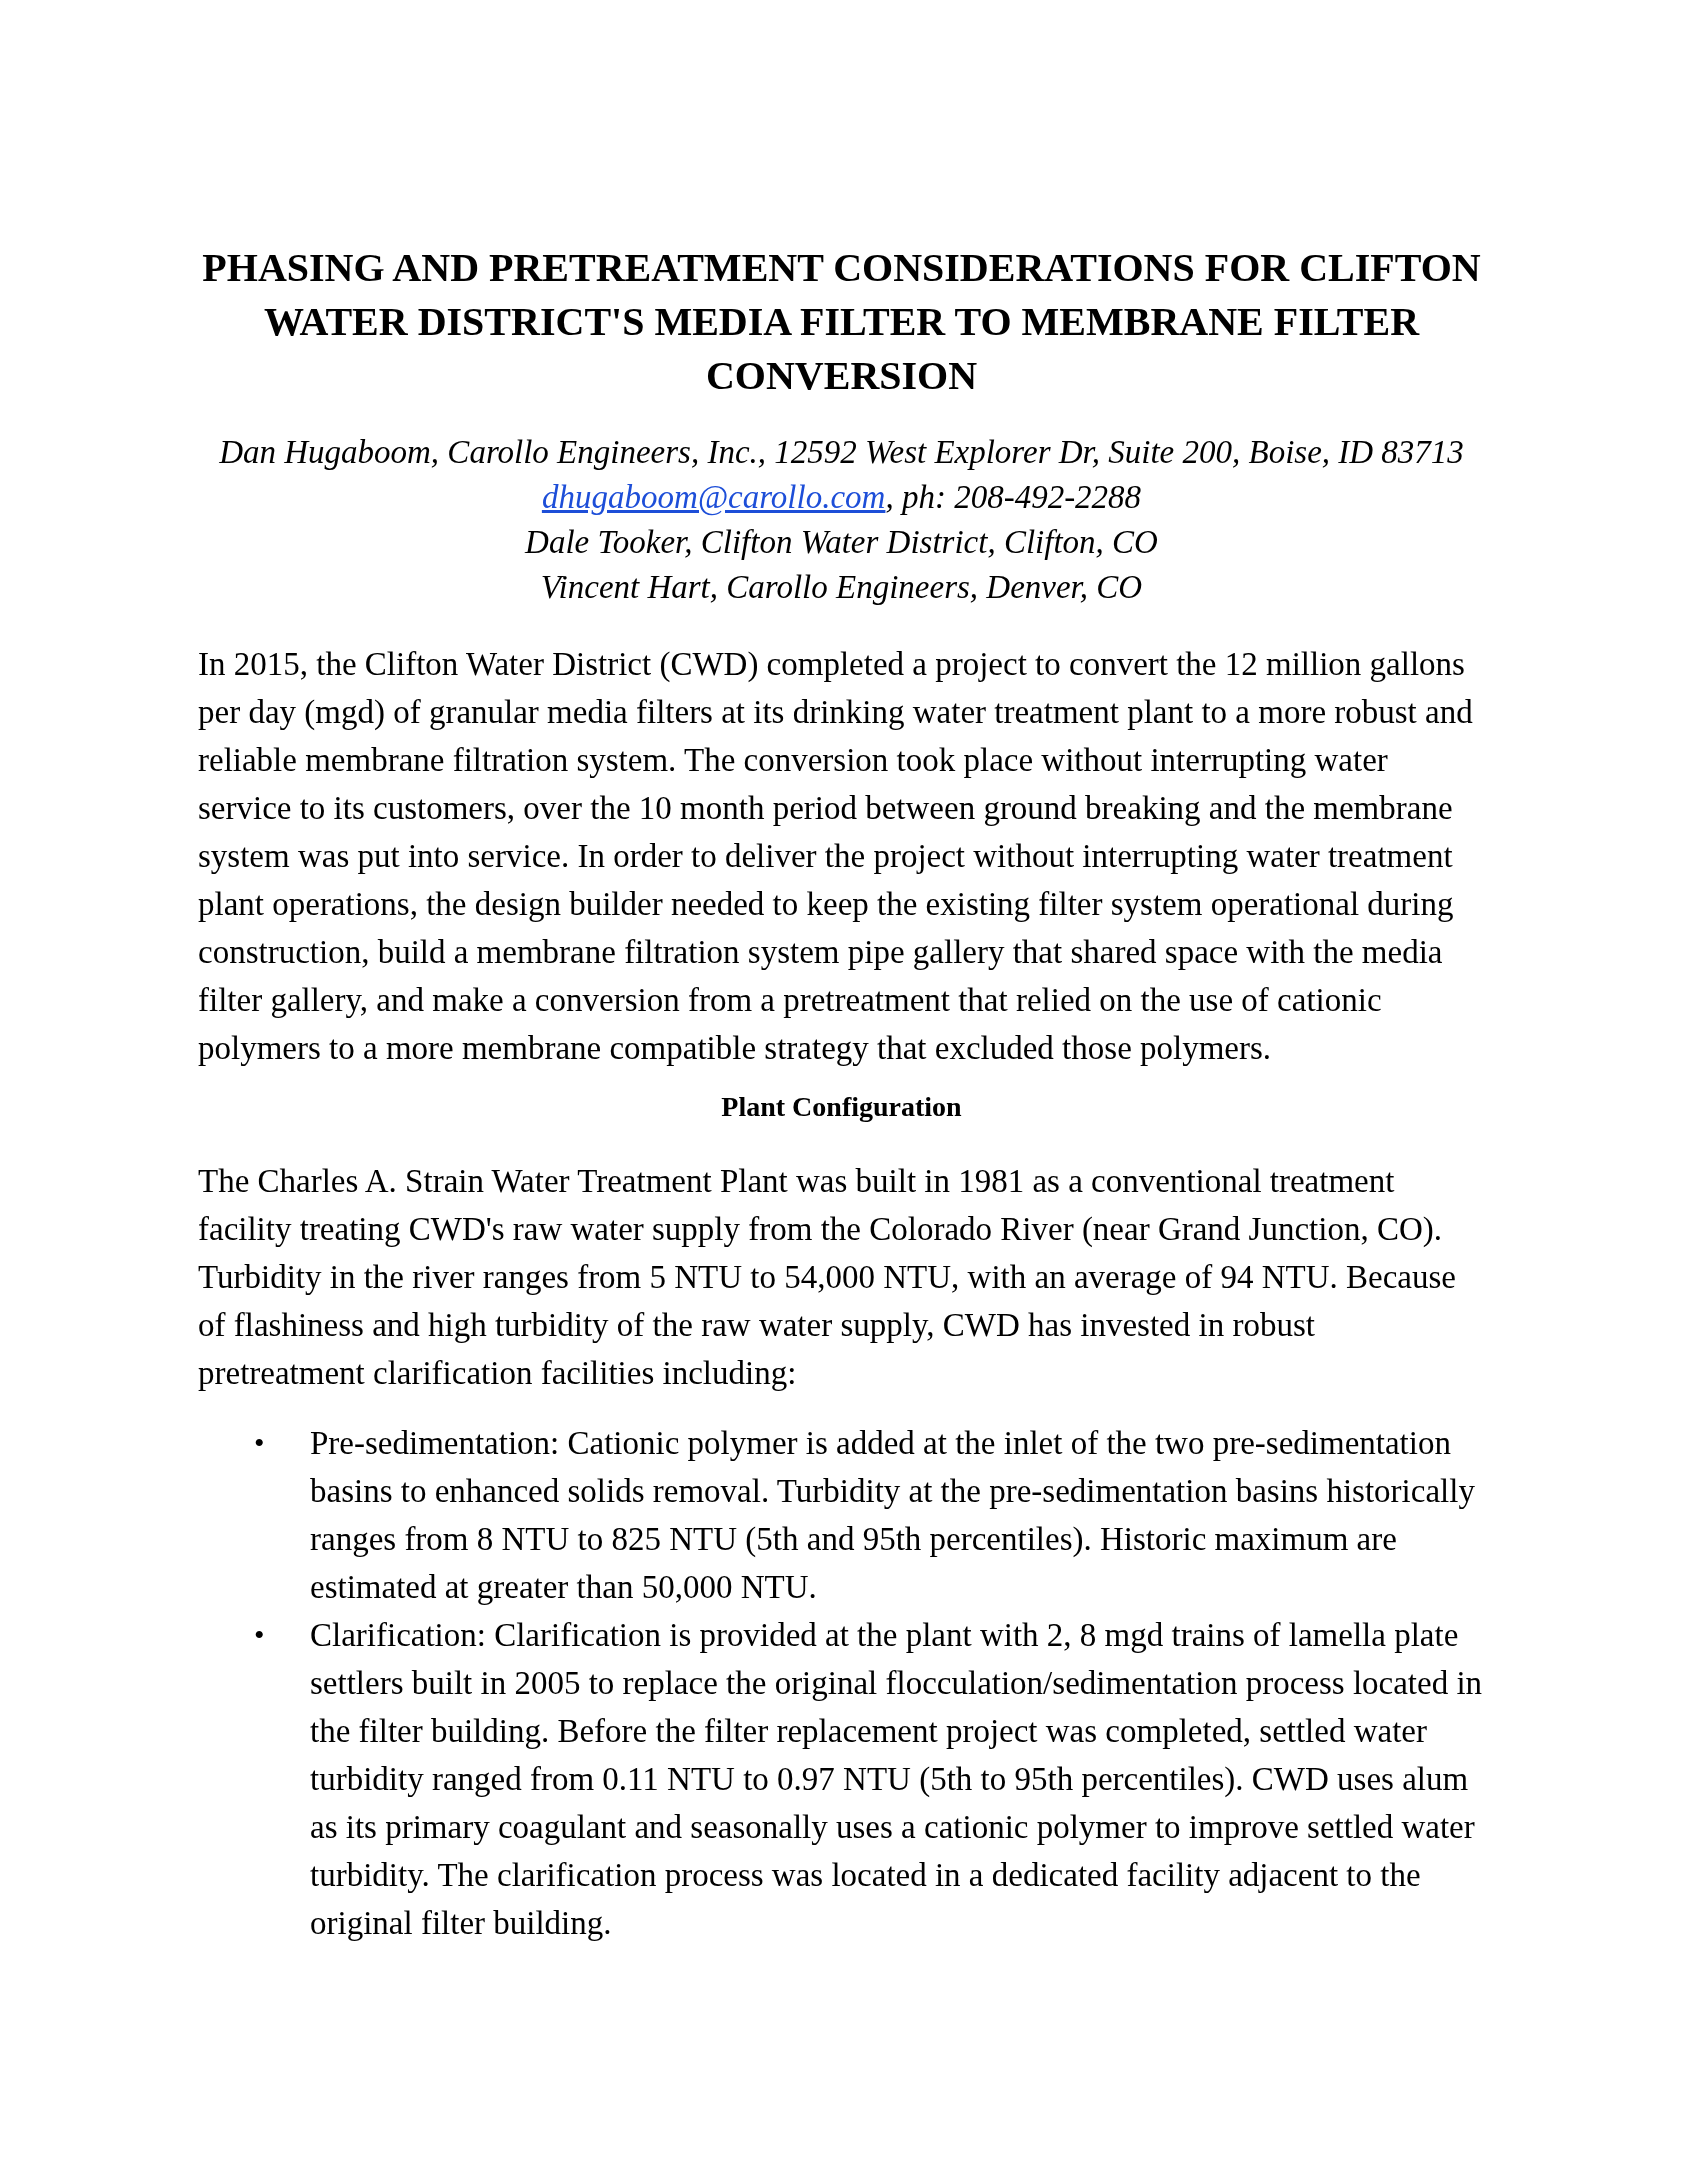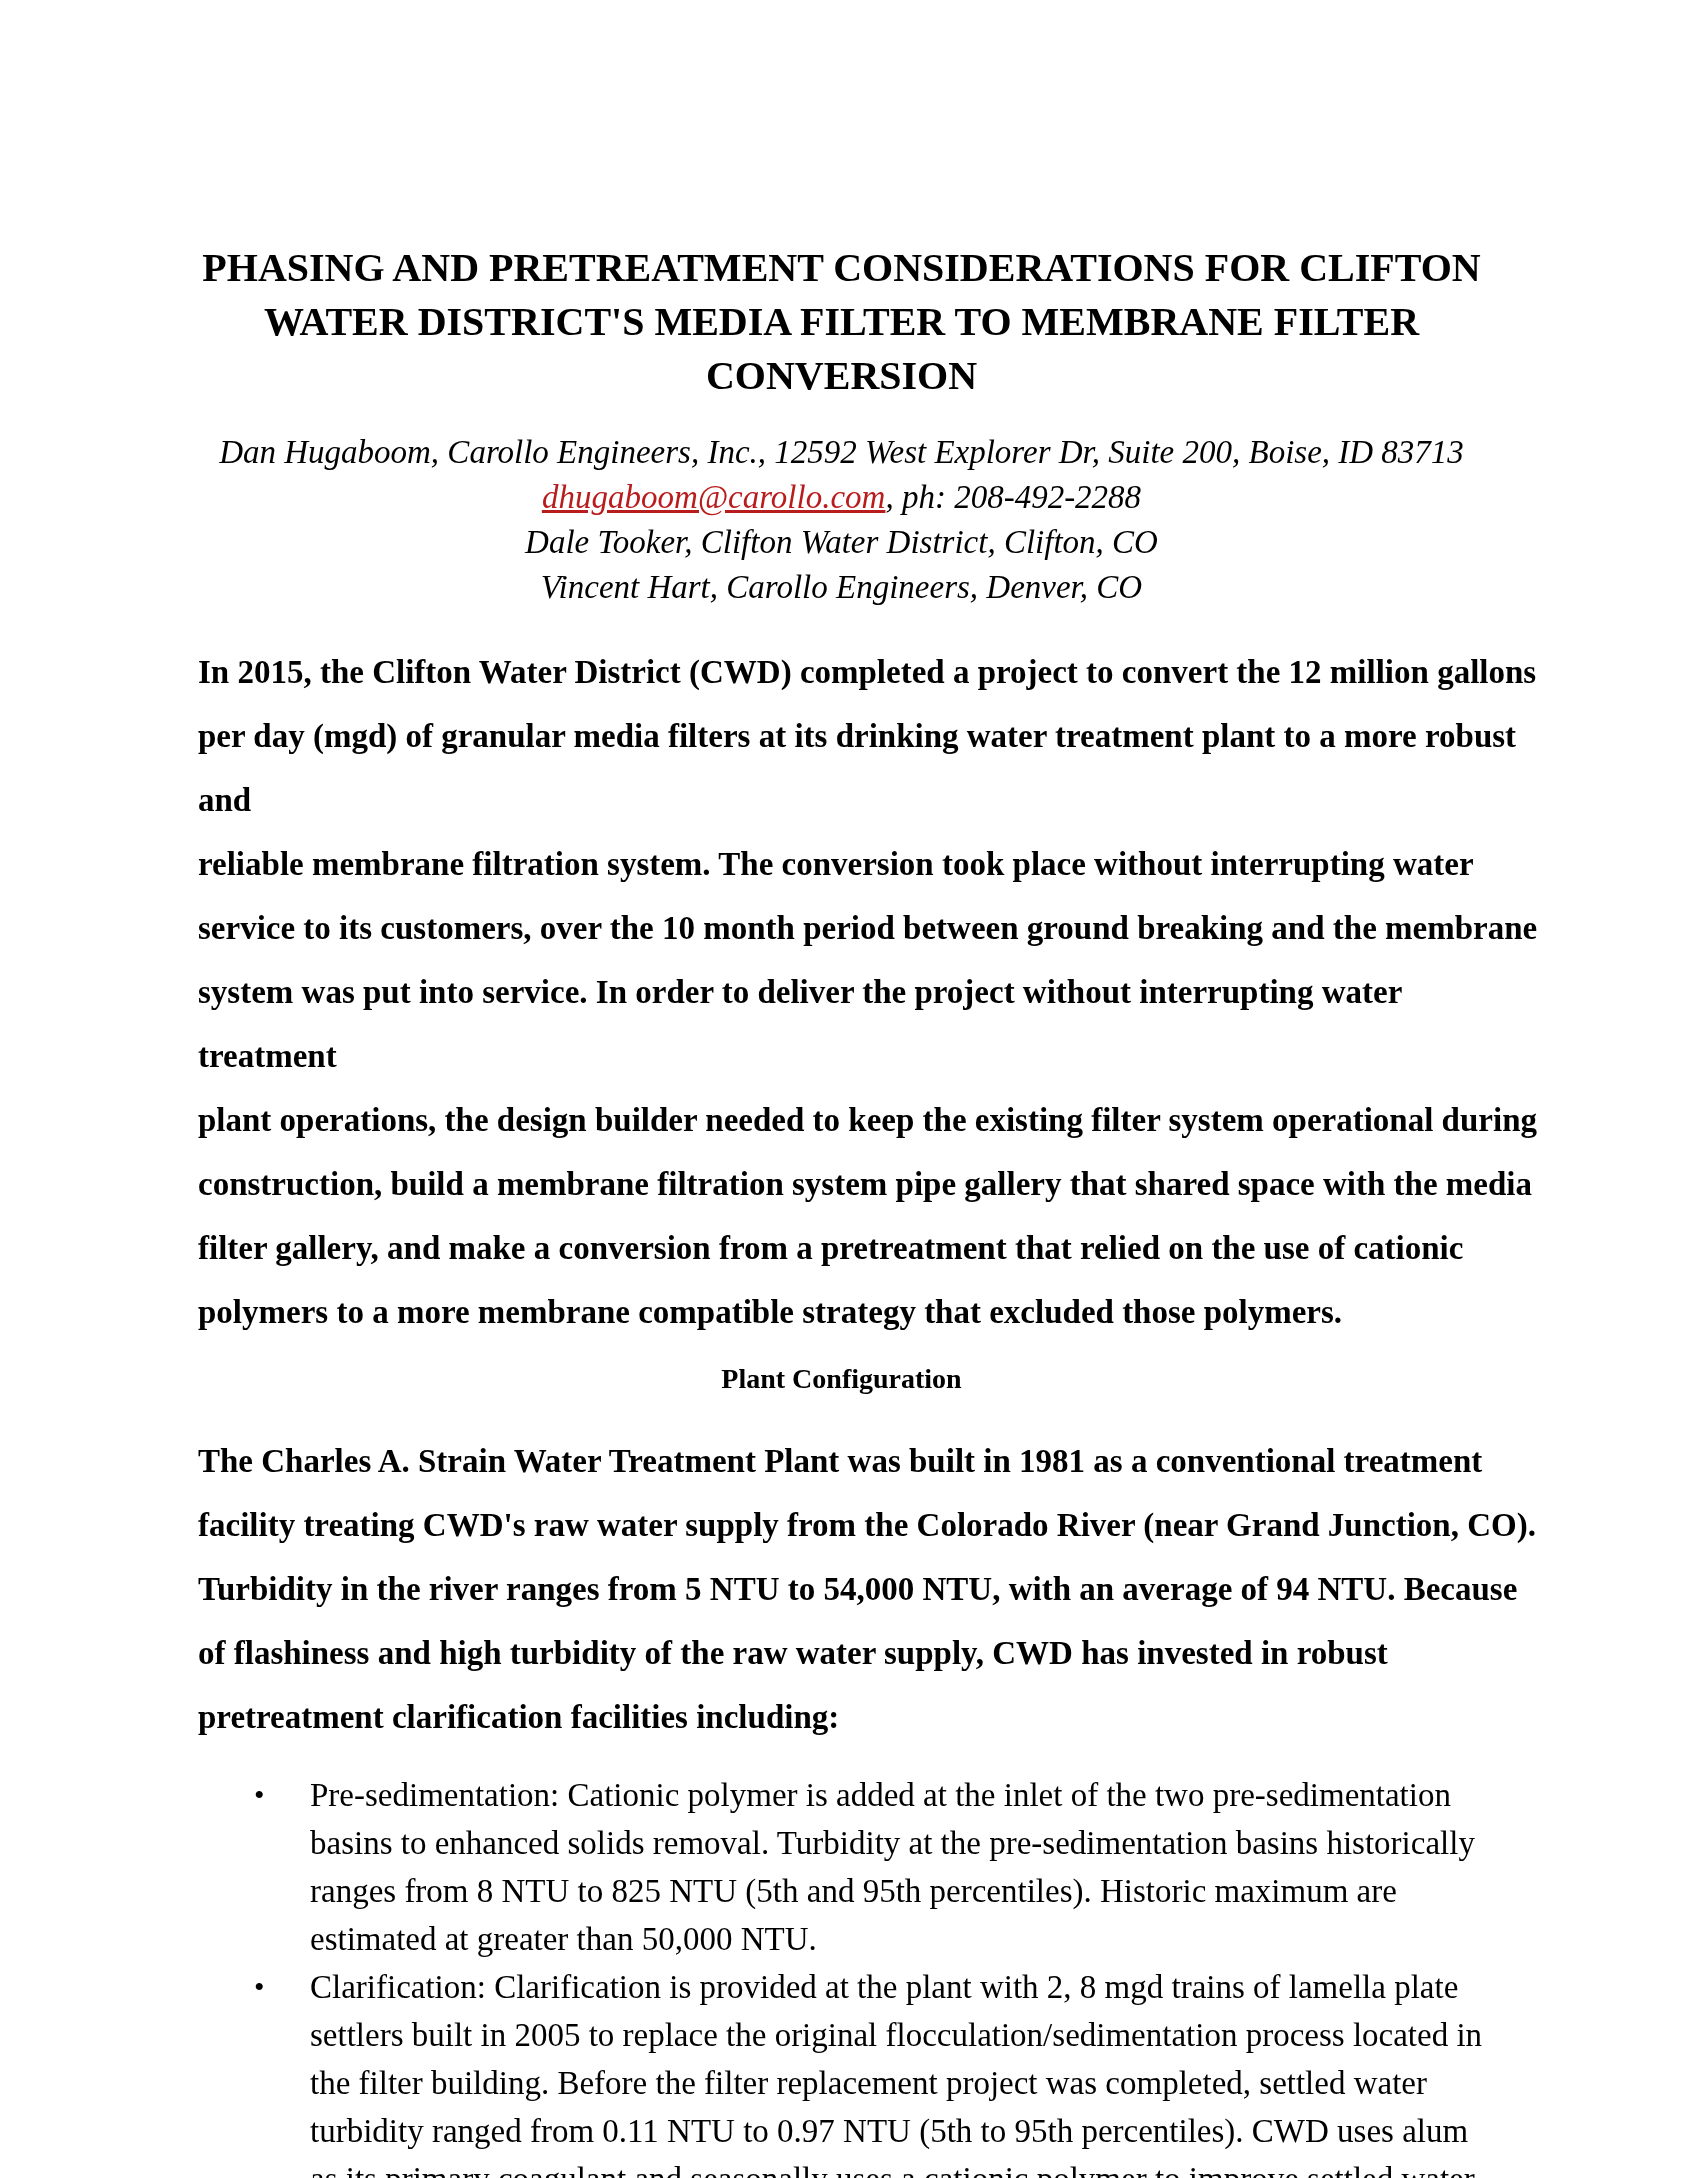--- a/index.html
+++ b/index.html
@@ -34,31 +34,30 @@
   .authors {
     margin-top: 14px;
     font-style: italic;
     font-size: 33px;
     line-height: 45px;
   }
   .author-line {
     margin: 0;
   }
   .email-link {
-    color: #b91c1c;
+    color: #1d4ed8;
     text-decoration: underline;
     margin-top: 38px;
   }
   .body-text {
     width: 1346px;
     font-size: 33px;
-    line-height: 64px;
+    line-height: 48px;
     white-space: pre-line;
     text-align: left;
-    font-weight: bold;
   }
   .para-1 { margin-top: 30px; }
   .section-heading {
     width: 1287px;
     margin-top: 8px;
     text-align: center;
     font-weight: 700;
     font-size: 28px;
     line-height: 54px;
   }

